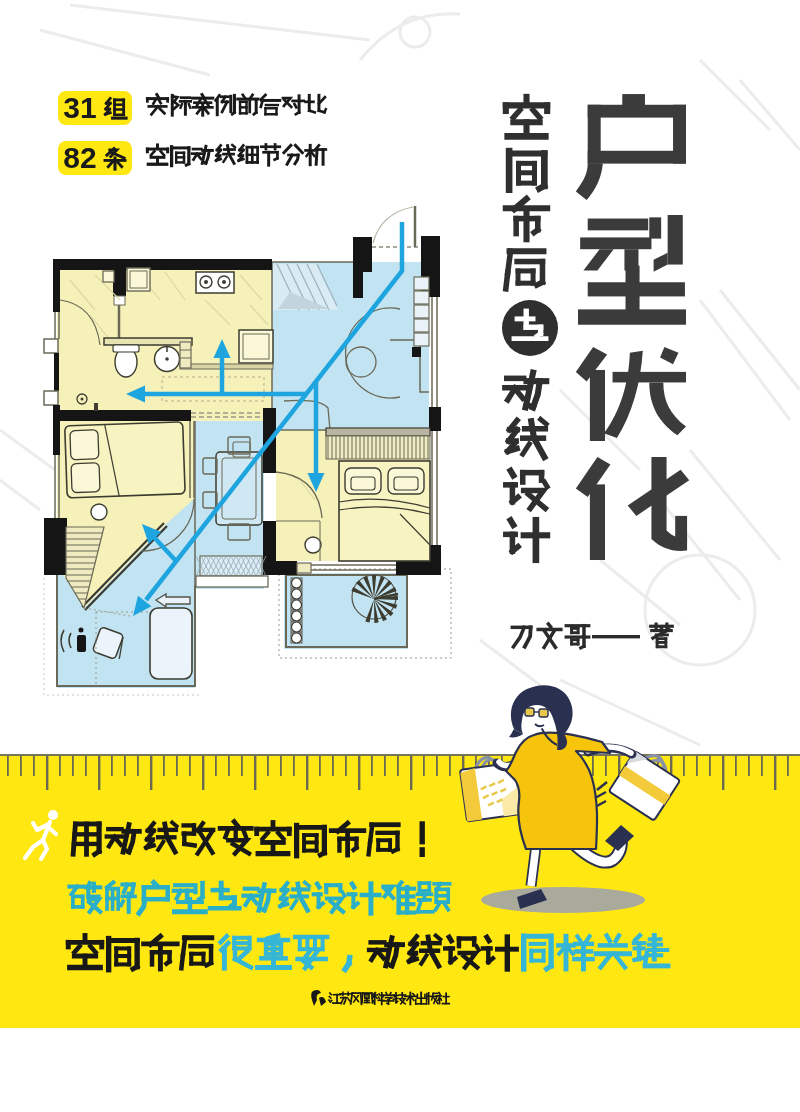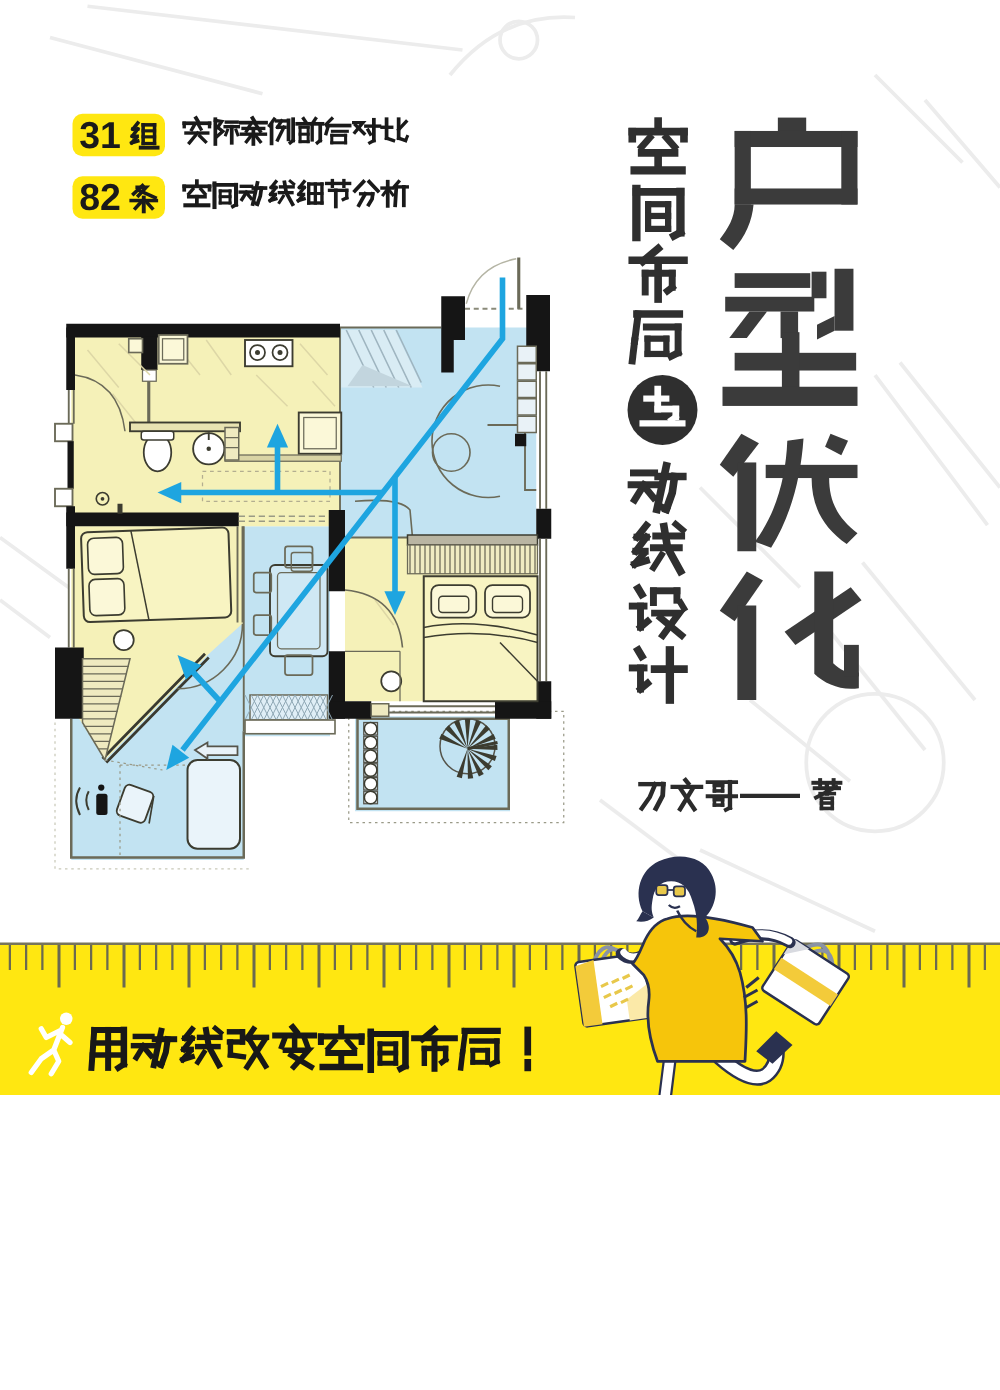--- a/index.html
+++ b/index.html
@@ -1,12 +1,12 @@
 <!DOCTYPE html>
-<html><head><meta charset="utf-8"><style>html,body{margin:0;padding:0;background:#fff;font-family:"Liberation Sans",sans-serif;}#page{position:relative;width:800px;height:876px;overflow:hidden;background:#fff;}</style></head><body>
+<html><head><meta charset="utf-8"><style>html,body{margin:0;padding:0;background:#fff;font-family:"Liberation Sans",sans-serif;}#page{position:relative;width:800px;height:1028px;overflow:hidden;background:#fff;}</style></head><body>
 <div id="page"><svg width="800" height="1112" viewBox="0 0 800 1112">
       <defs>
         <g id="cg0" stroke="currentColor" fill="none" stroke-linecap="square">
           <path d="M30,6L14,26" stroke-width="11.8"></path>
           <path d="M14,26L30,26" stroke-width="11.8"></path>
           <path d="M30,26L12,50" stroke-width="11.8"></path>
           <path d="M12,50L28,50" stroke-width="11.8"></path>
           <path d="M24,56L10,72" stroke-width="11.8"></path>
           <path d="M10,72L30,66" stroke-width="11.8"></path>
           <path d="M48,12L86,12" stroke-width="11.8"></path>

